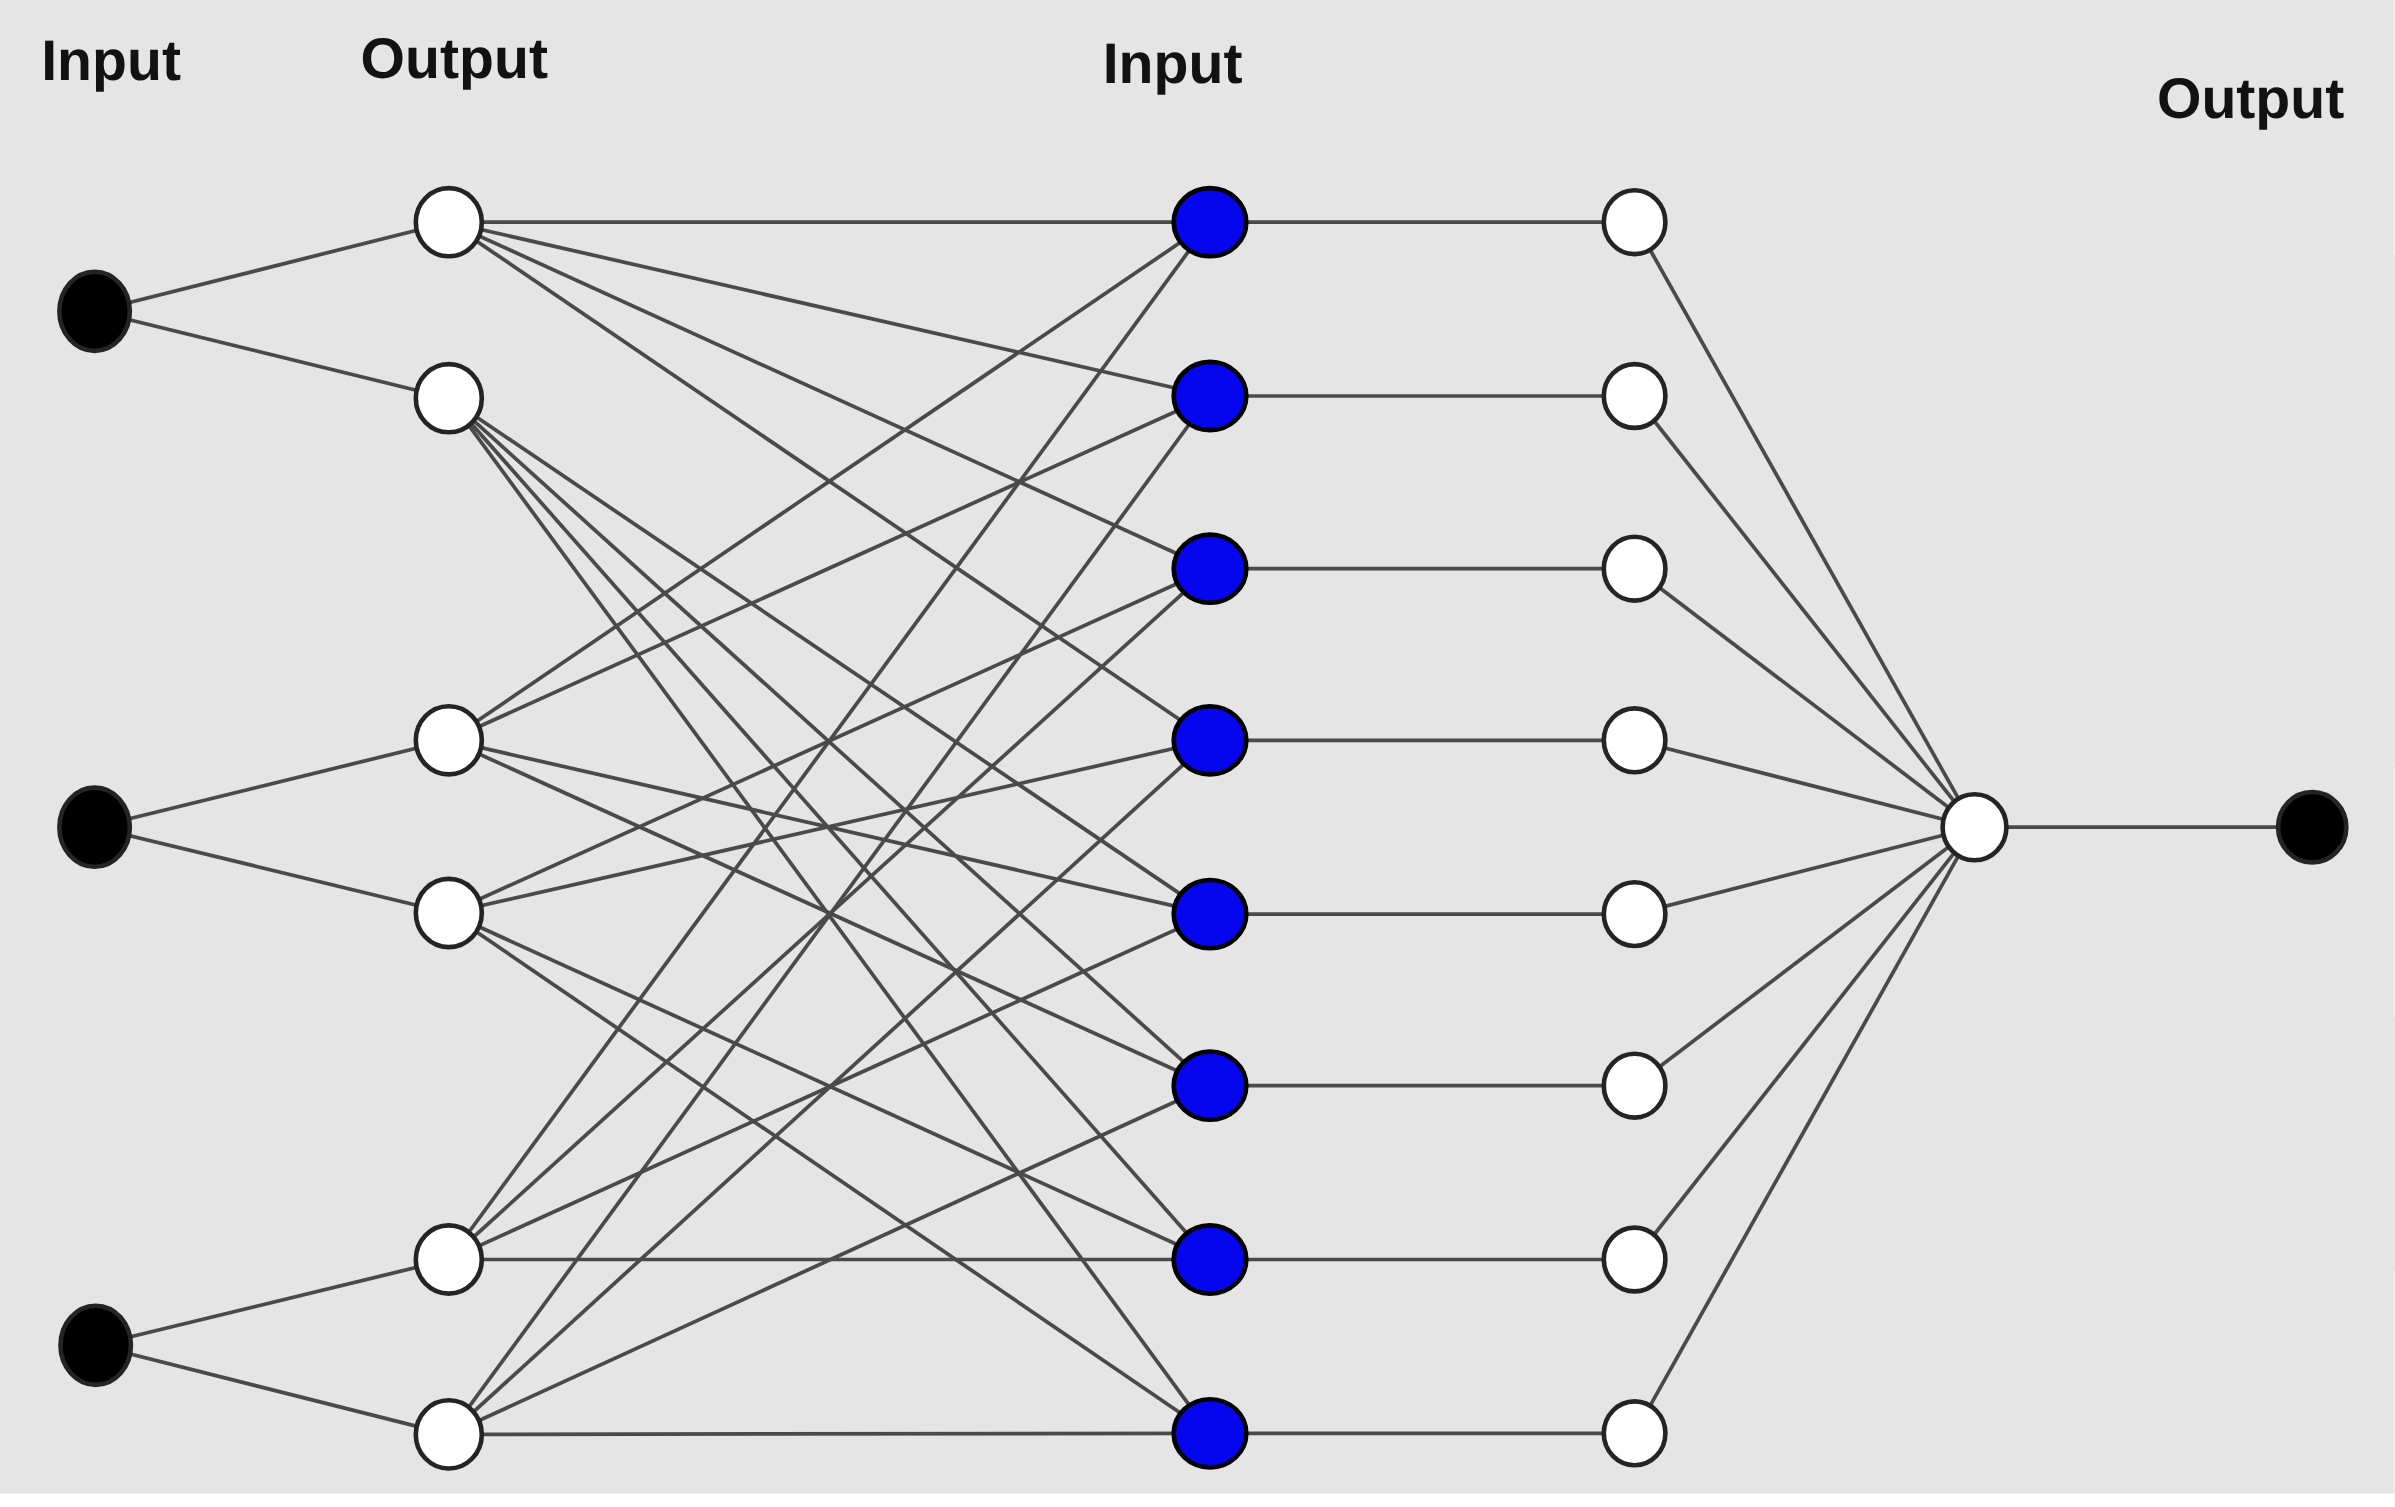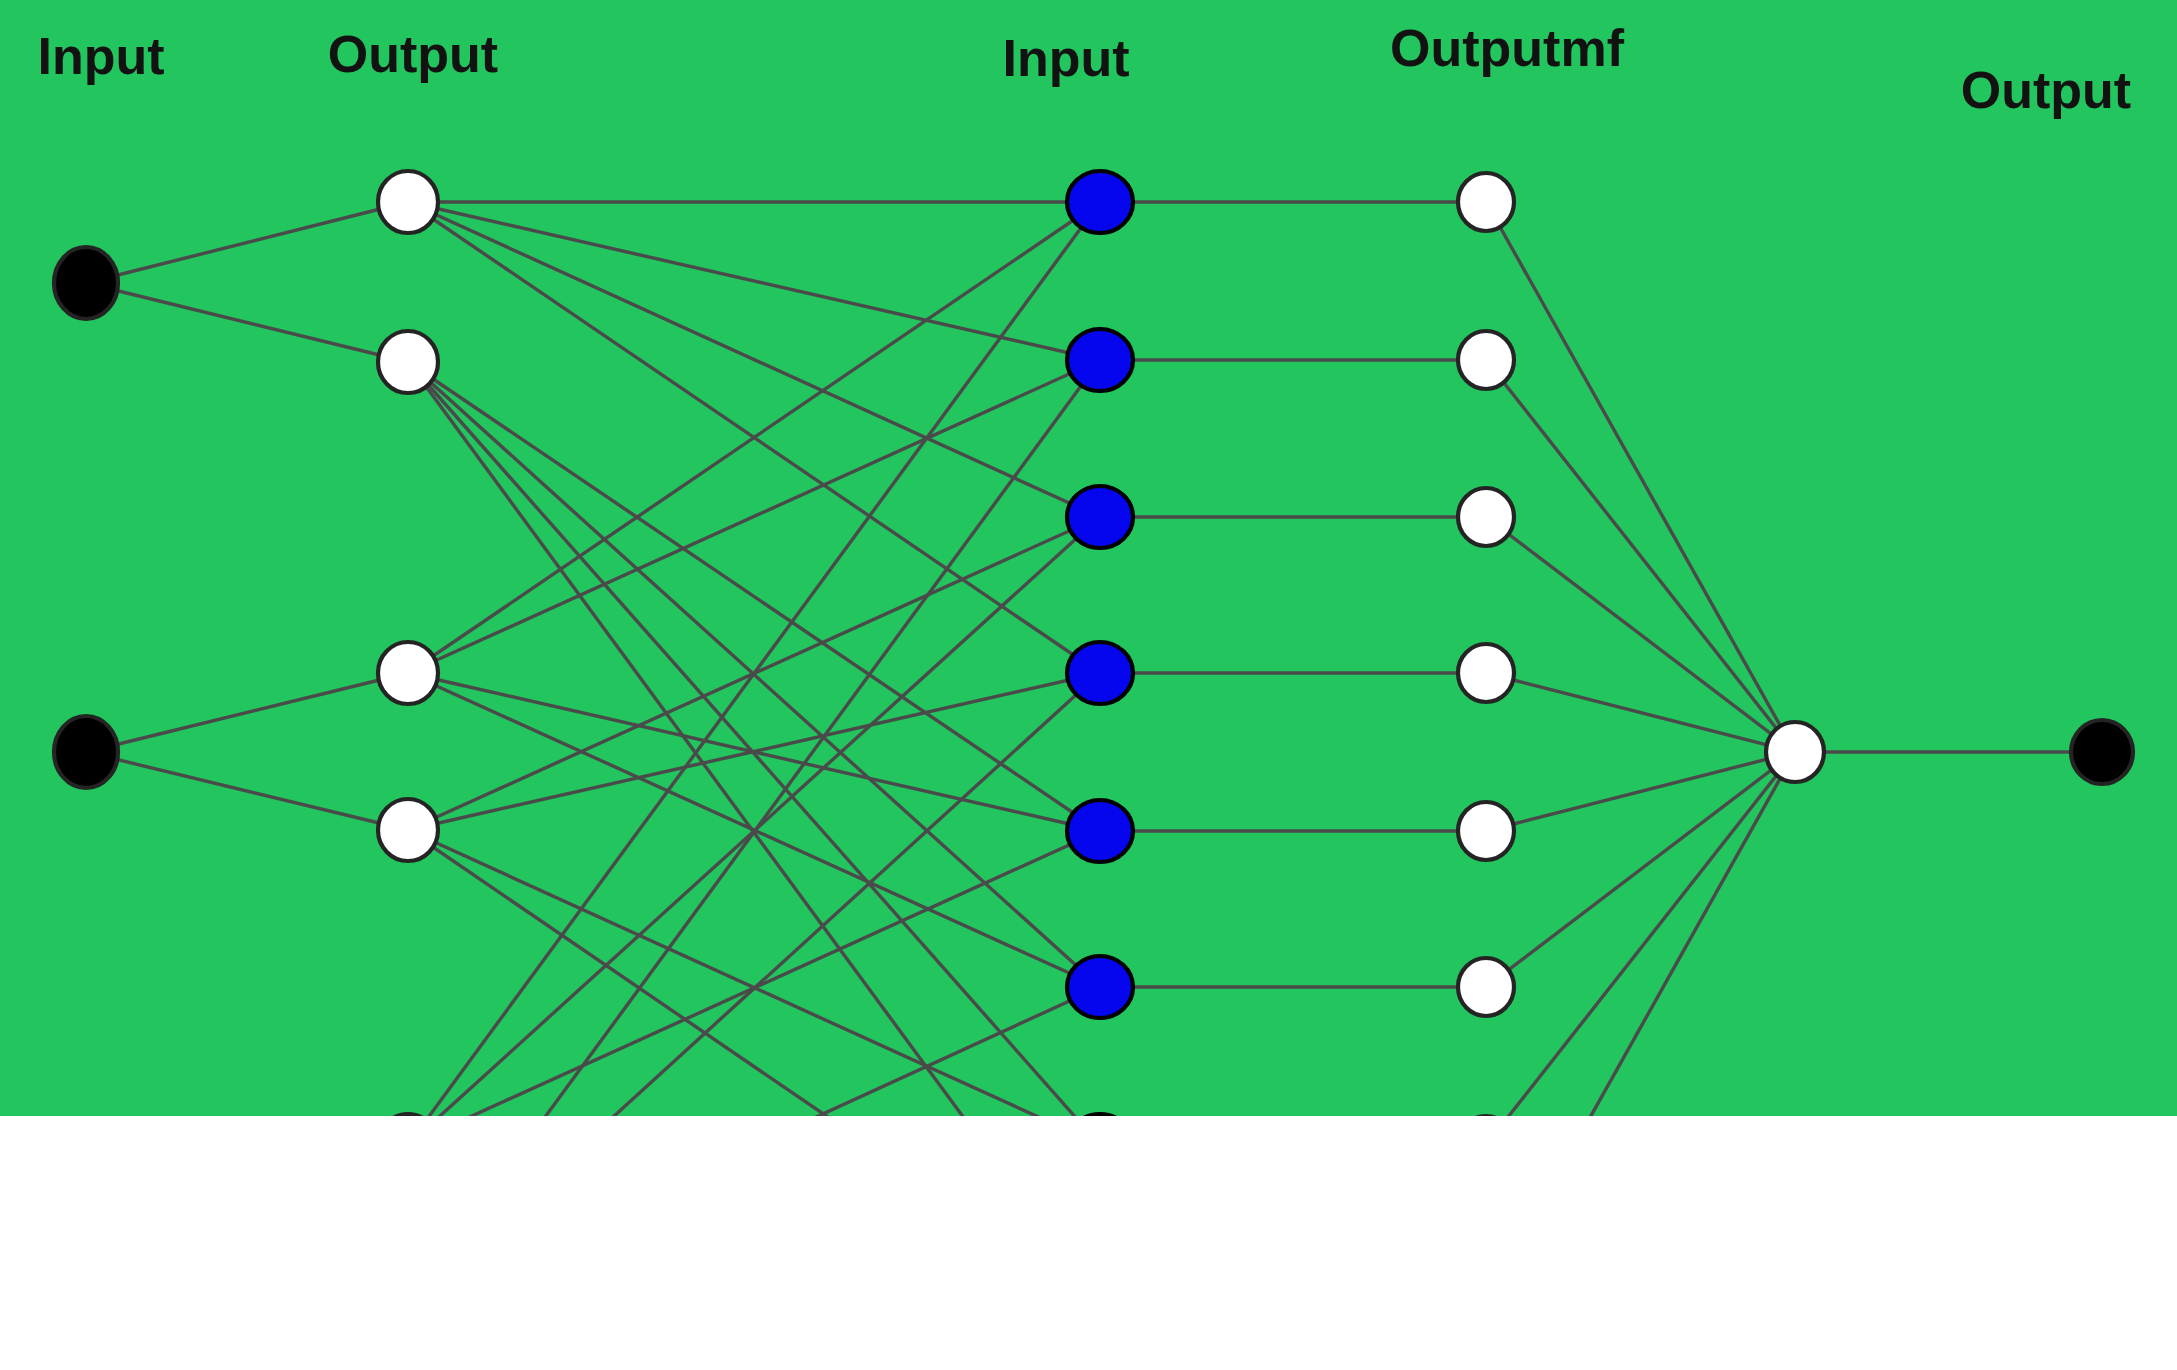--- a/index.html
+++ b/index.html
@@ -1,19 +1,19 @@
 <!DOCTYPE html>
 <html><head>
 <meta charset="utf-8">
 <style>
   html,body{margin:0;padding:0;background:#ffffff;}
   #stage{
     position:relative;
-    width:2177px;height:1116px;
-    background:#22c55e;
+    width:2177px;height:1358px;
+    background:#e5e5e5;
     overflow:hidden;
     font-family:"Liberation Sans", sans-serif;
   }
   .layer-label{
     position:absolute;
     transform:translateX(-50%);
     font-size:52px;
     font-weight:700;
     color:#121212;
     letter-spacing:0px;
@@ -104,15 +104,14 @@
       <ellipse cx="1486" cy="987" rx="28" ry="29" fill="#ffffff" stroke="#242424" stroke-width="4.2"></ellipse>
       <ellipse cx="1486" cy="1145" rx="28" ry="29" fill="#ffffff" stroke="#242424" stroke-width="4.2"></ellipse>
       <ellipse cx="1486" cy="1303" rx="28" ry="29" fill="#ffffff" stroke="#242424" stroke-width="4.2"></ellipse>
       <ellipse cx="1795" cy="752" rx="29" ry="30" fill="#ffffff" stroke="#242424" stroke-width="4.2"></ellipse>
       <ellipse cx="2102" cy="752" rx="31" ry="32" fill="#000000" stroke="#242424" stroke-width="4.2"></ellipse>
     </svg>
 
   <div class="layer-label lbl-input">Input</div>
   <div class="layer-label lbl-inputmf">Output</div>
   <div class="layer-label lbl-rule">Input</div>
-  <div class="layer-label lbl-outputmf">Outputmf</div>
   <div class="layer-label lbl-output">Output</div>
 </div>
 
 </body></html>

